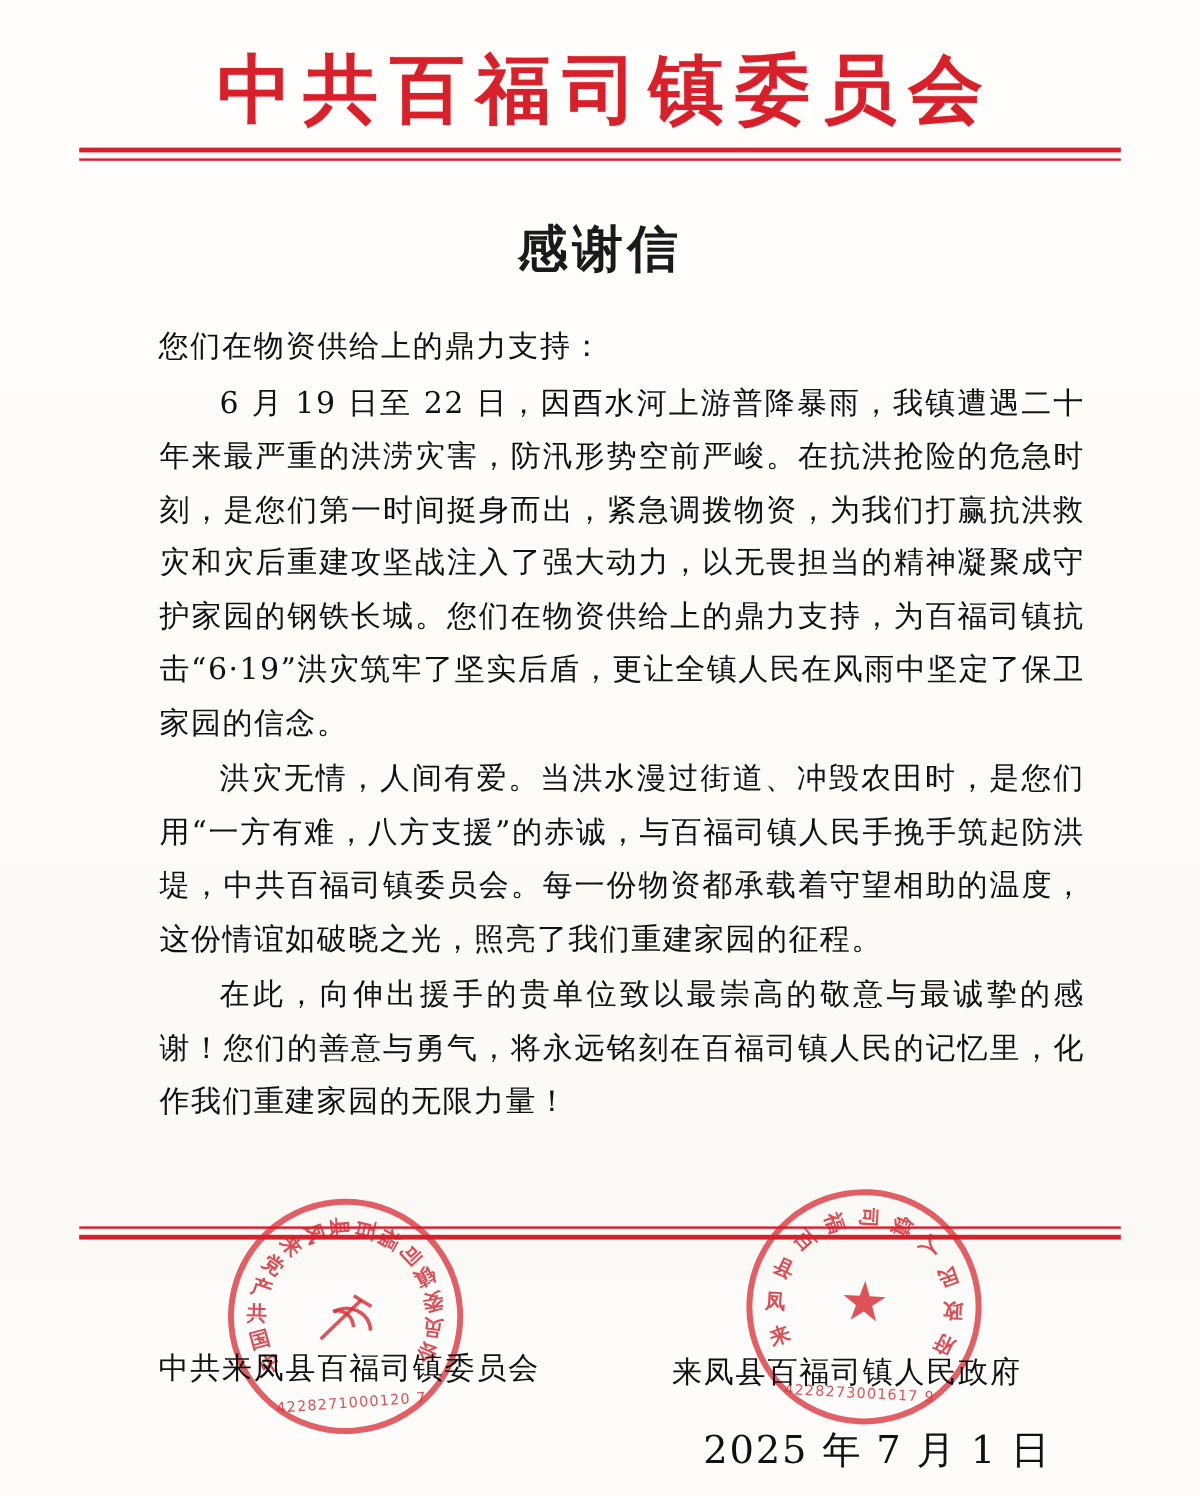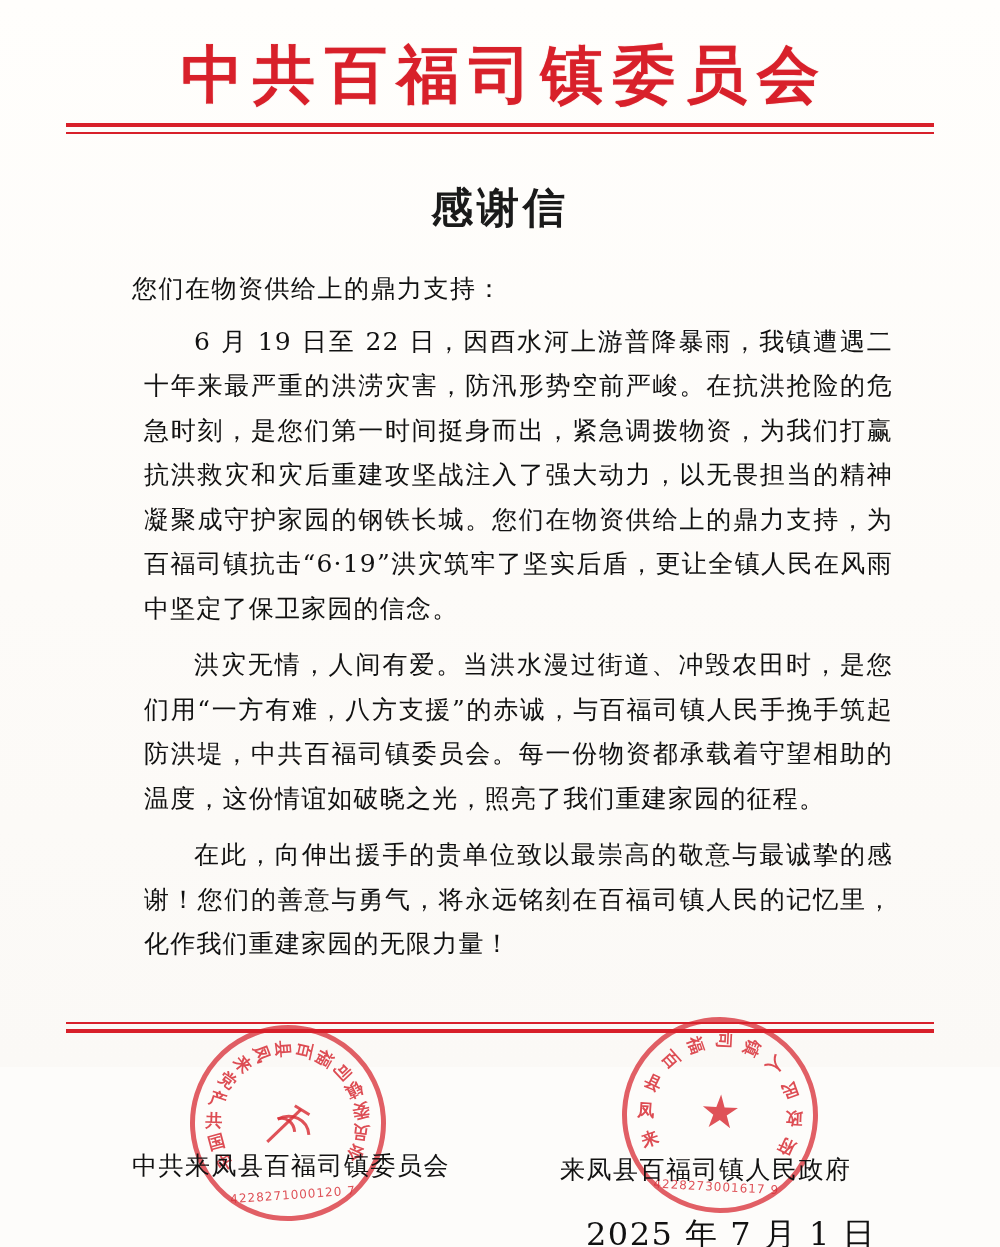--- a/index.html
+++ b/index.html
@@ -76,21 +76,21 @@
     margin-bottom: 6px;
   }
   .para {
     font-size: 25px;
     color: #111;
     letter-spacing: 1.2px;
     line-height: 1.78;
     text-align: justify;
     text-justify: inter-character;
     text-indent: 50px;
-    margin: 12px;
+    margin: 1px;
   }
   .para + .para {
     margin-top: 2px;
   }
 
   
   .sign-area {
     position: relative;
     margin-top: 46px;
     height: 240px;

